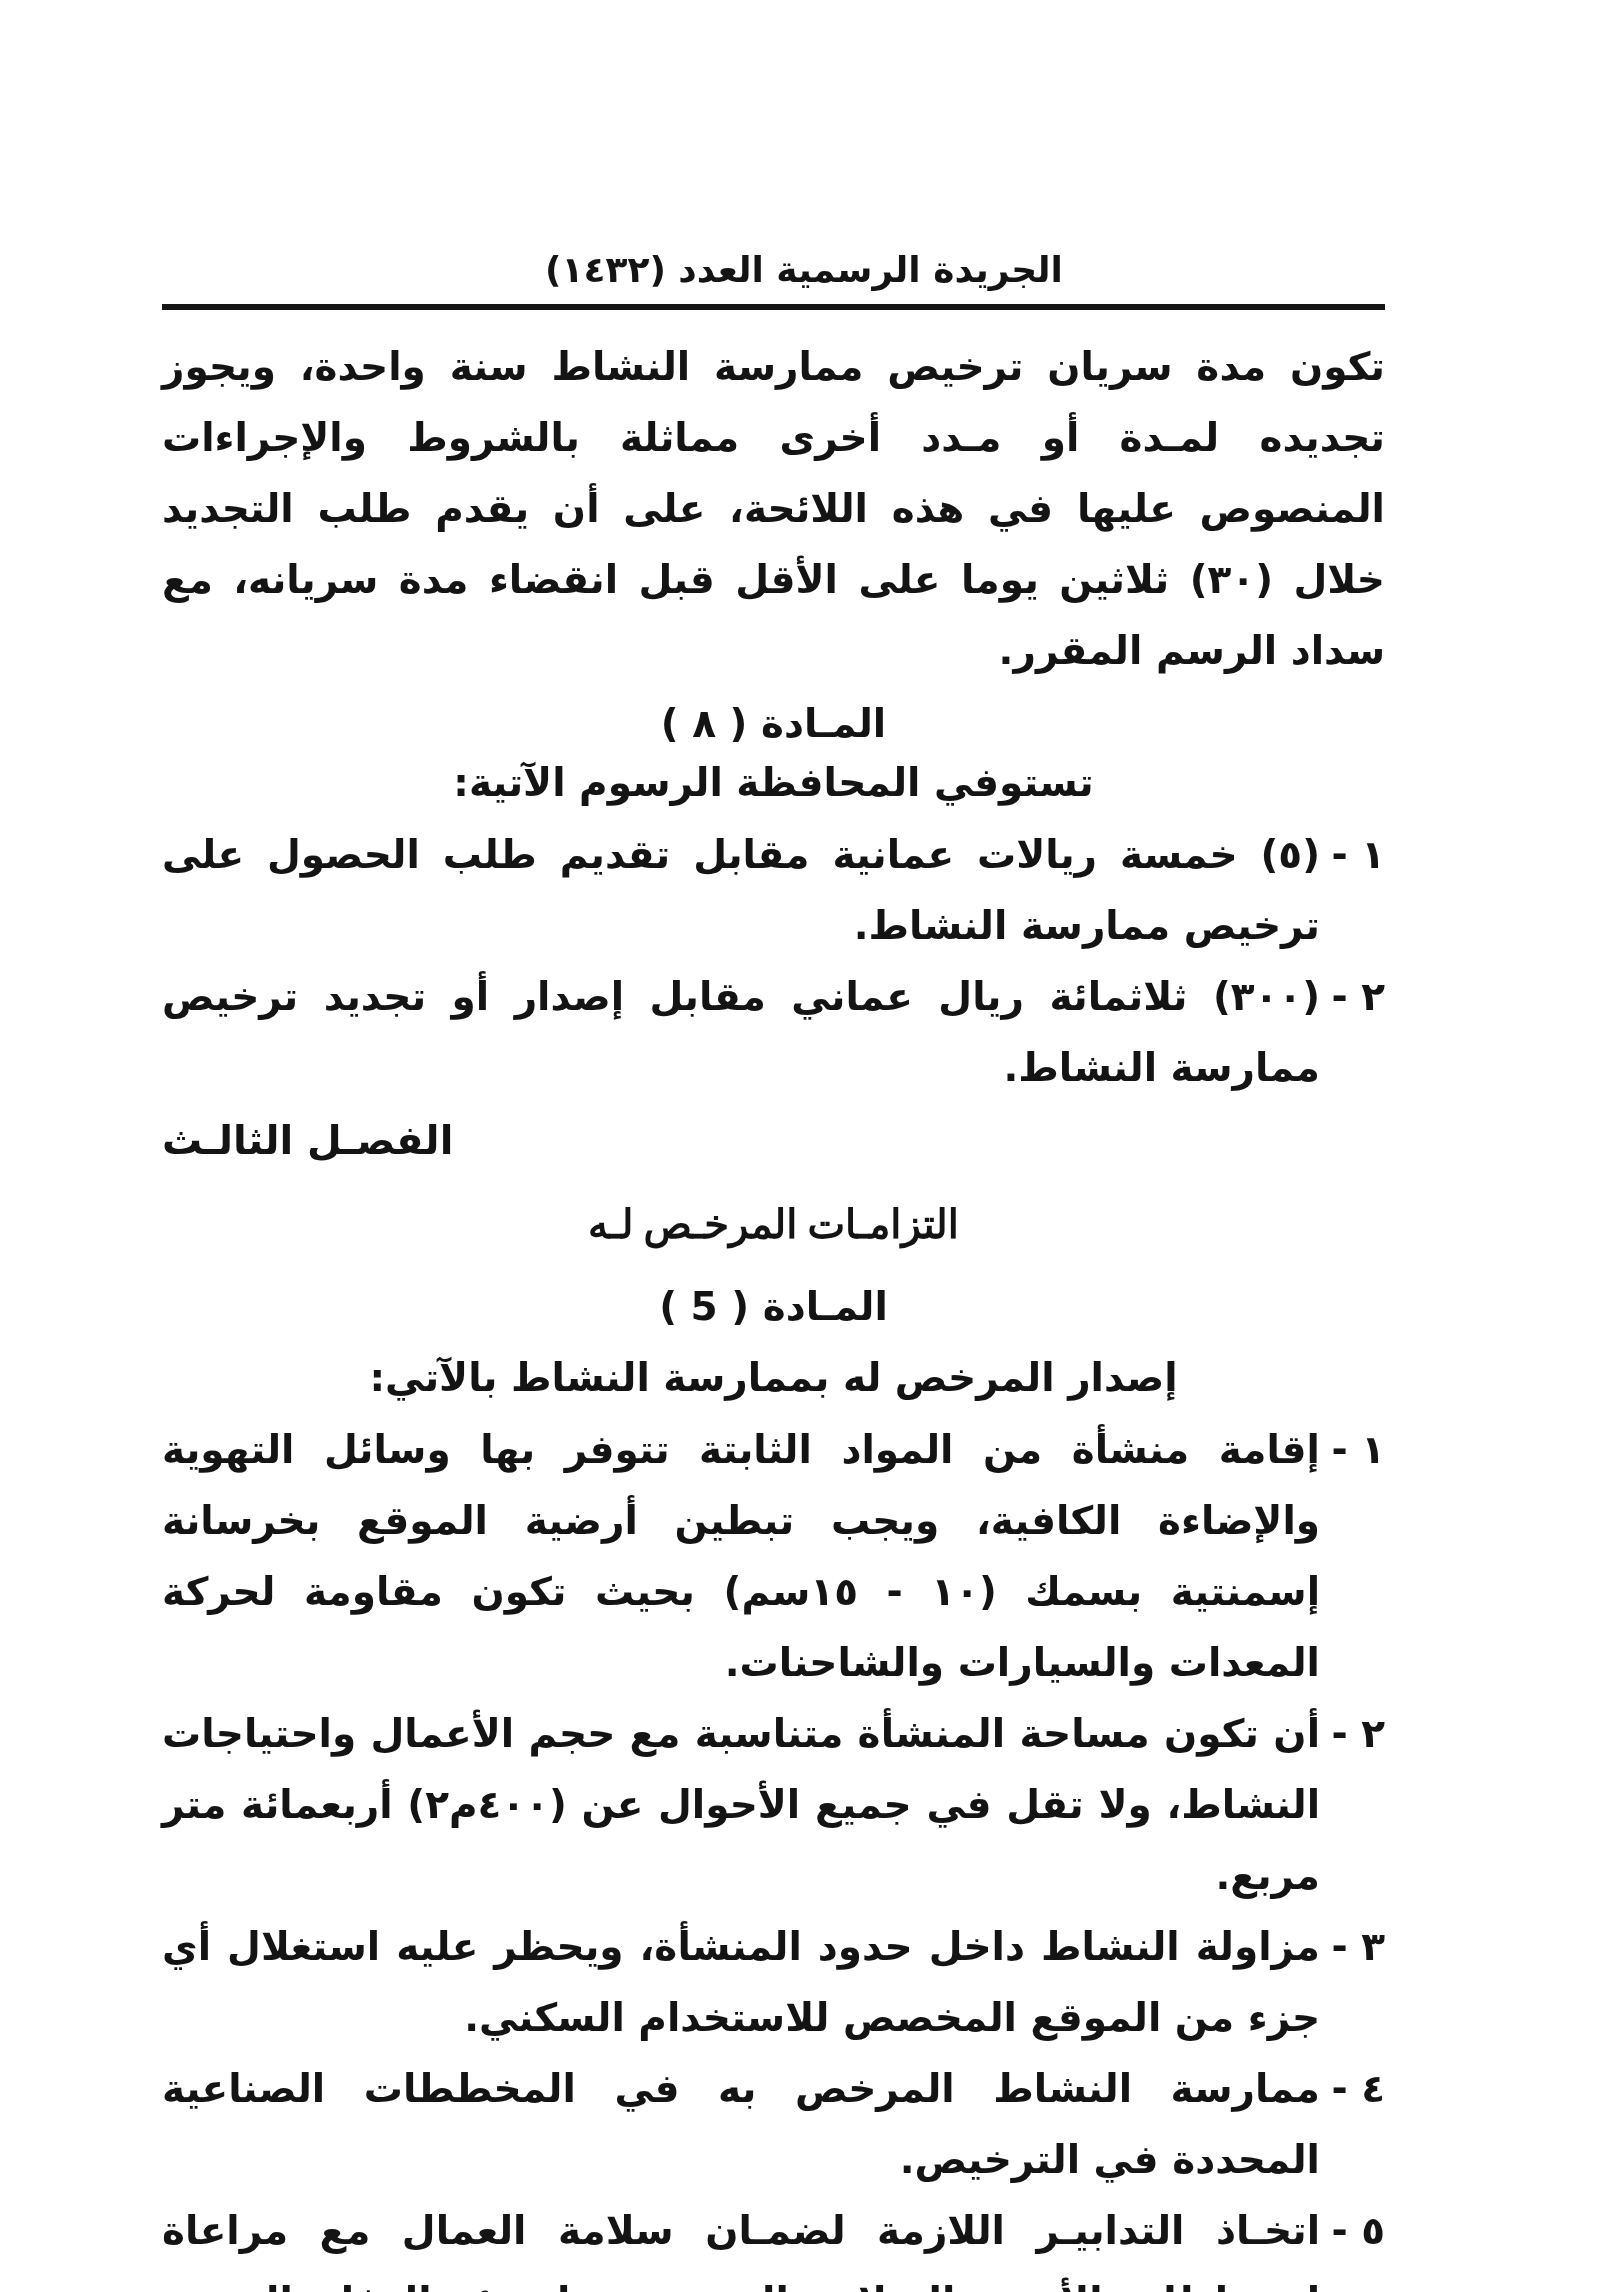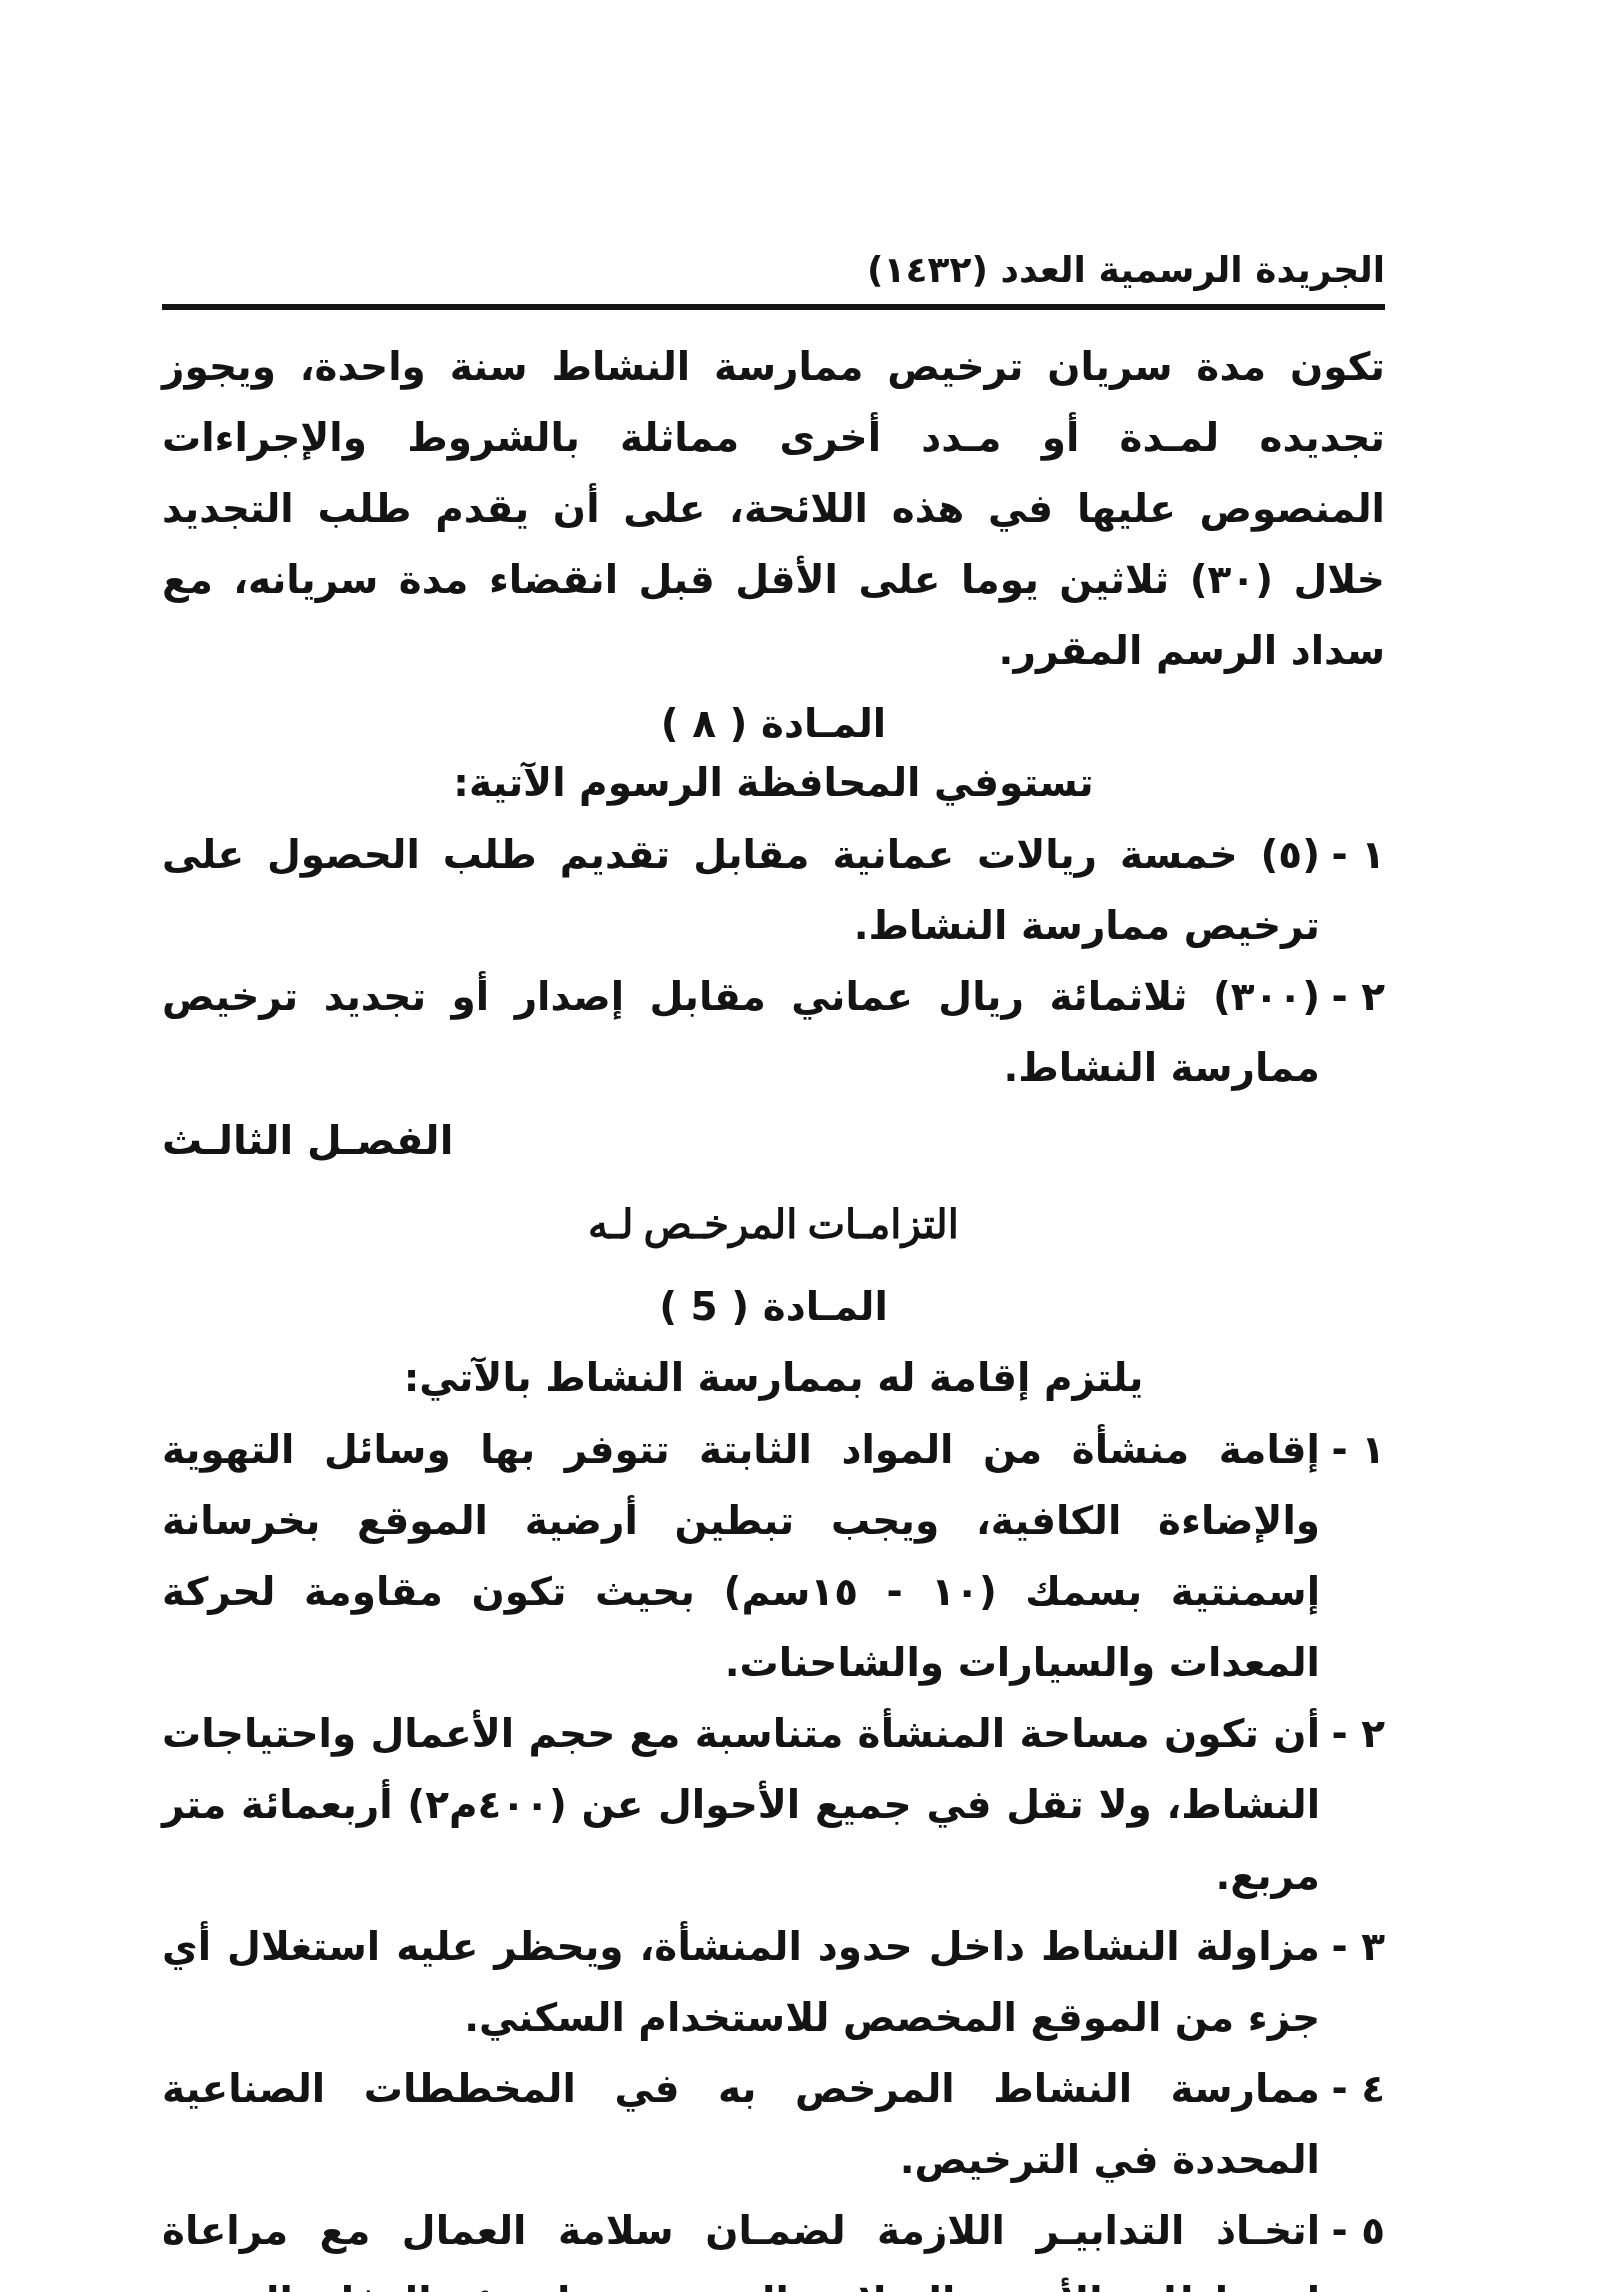--- a/index.html
+++ b/index.html
@@ -22,21 +22,21 @@
     position: absolute;
     left: 162px;
     top: 0;
     width: 1223px;
     direction: rtl;
   }
   .gazette-header {
     margin-top: 247px;
     font-size: 36px;
     line-height: 45px;
-    text-align: right;
+    text-align: center;
     padding-left: 61px;
     letter-spacing: 0;
   }
   .header-rule {
     margin-top: 11.8px;
     height: 5.9px;
     background: #151515;
     border: none;
   }
   .article-title {
@@ -118,21 +118,21 @@
         <span>(٣٠٠) ثلاثمائة ريال عماني مقابل إصدار أو تجديد ترخيص ممارسة النشاط.</span>
       </div>
     </div>
 
     <div class="chapter-title">الفصـل الثالـث</div>
 
     <div class="chapter-subtitle">التزامـات المرخـص لـه</div>
 
     <div class="article-title a9">المـادة ( 5 )</div>
 
-    <div class="list-intro a9-intro">يلتزم إقامة له بممارسة النشاط بالآتي:</div>
+    <div class="list-intro a9-intro">إصدار المرخص له بممارسة النشاط بالآتي:</div>
 
     <div class="num-list">
       <div class="list-item">
         <span class="marker">١ -</span>
         <span>إقامة منشأة من المواد الثابتة تتوفر بها وسائل التهوية والإضاءة الكافية، ويجب تبطين أرضية الموقع بخرسانة إسمنتية بسمك (١٠ - ١٥سم) بحيث تكون مقاومة لحركة المعدات والسيارات والشاحنات.</span>
       </div>
       <div class="list-item">
         <span class="marker">٢ -</span>
         <span>أن تكون مساحة المنشأة متناسبة مع حجم الأعمال واحتياجات النشاط، ولا تقل في جميع الأحوال عن (٤٠٠م٢) أربعمائة متر مربع.</span>
       </div>

